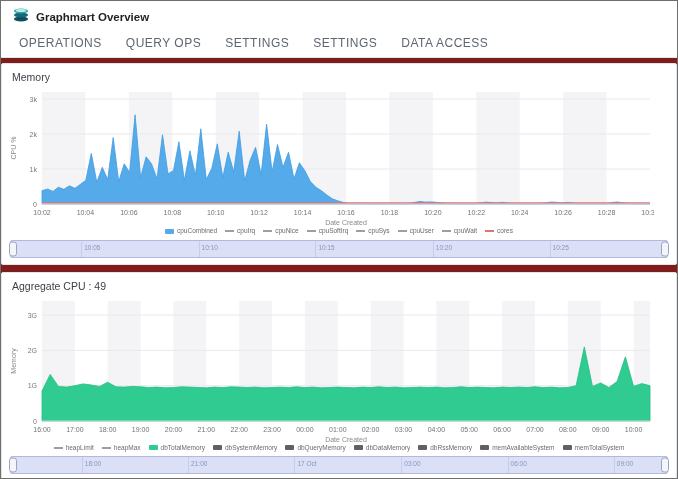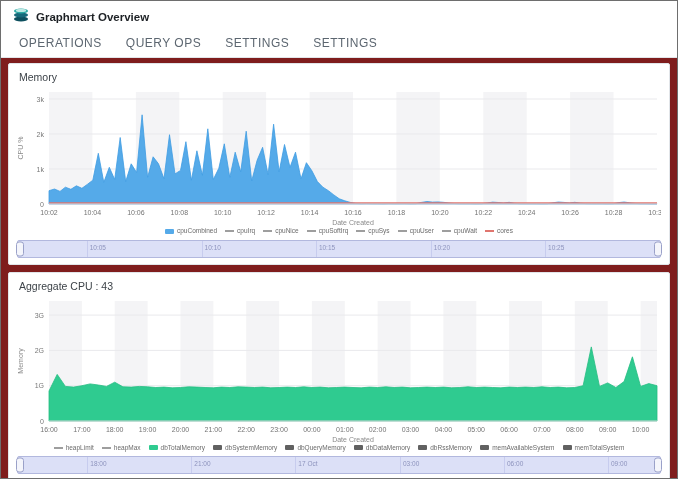--- a/index.html
+++ b/index.html
@@ -2,21 +2,21 @@
 <html><head>
 <meta charset="utf-8">
 <style>
   html,body{margin:0;padding:0;background:#fff;font-family:"Liberation Sans",sans-serif;}
   .frame{width:676px;height:477px;border:1px solid #6e6e6e;display:flex;flex-direction:column;background:#7f1d1d;overflow:hidden;}
   .hdr{background:#fff;display:flex;align-items:center;gap:7px;padding:6px 12px 3px;}
   .hdr .title{font-size:11.5px;font-weight:bold;color:#1d2125;}
   .tabs{background:#fff;display:flex;align-items:flex-end;padding:0 6px;border-bottom:1px solid #e2e5e9;}
   .tab{font-size:12px;letter-spacing:.5px;color:#5c6670;padding:6px 12px 5px;cursor:pointer;border-bottom:2px solid transparent;white-space:nowrap;}
   .tab.active{color:#1472c4;border-bottom-color:#2a84cf;font-weight:bold;}
-  .content{flex:1;padding:5px 7px;display:flex;flex-direction:column;gap:7px;overflow:hidden;}
+  .content{flex:1;padding:5px 0;display:flex;flex-direction:column;gap:7px;overflow:hidden;}
   .panel{background:#fff;border:1px solid #e1e5e9;border-radius:2px;flex:1;display:flex;flex-direction:column;padding:4px 6px 3px;}
   .panel-title{font-size:10.5px;color:#3c4248;padding:3px 4px 1px;}
   .chart-area{position:relative;line-height:0;}
   .legend{display:flex;justify-content:center;gap:8px;align-items:center;margin-top:0;}
   .legend-item{display:flex;align-items:center;gap:3px;font-size:6.5px;color:#6a6a6a;cursor:pointer;line-height:1;}
   .mk-square{width:9px;height:5px;border-radius:1px;display:inline-block;}
   .mk-line{width:9px;height:2px;display:inline-block;}
   .range{position:relative;height:16px;background:#dce0f7;border:1px solid #b2b8de;border-radius:2px;margin:5px 2px 3px;}
   .range-label{position:absolute;top:4px;font-size:6.5px;color:#8d93bd;line-height:1;}
   .range-line{position:absolute;top:0;bottom:0;width:1px;background:#c7ccee;}
@@ -39,20 +39,21 @@
       </svg>
     </span>
     <span class="title">Graphmart Overview</span>
   </div>
 
   <nav class="tabs">
       <div class="tab">OPERATIONS</div>
       <div class="tab">QUERY OPS</div>
       <div class="tab">SETTINGS</div>
       <div class="tab">SETTINGS</div>
+      <div class="tab">DATA ACCESS</div>
     </nav>
 
   <div class="content">
     <section class="panel">
       <div class="panel-title">Memory</div>
       <div class="chart-area"><svg width="646" height="144">
             <rect x="34.0" y="8" width="43.4" height="112" fill="#f4f4f6"></rect>
             <rect x="120.9" y="8" width="43.4" height="112" fill="#f4f4f6"></rect>
             <rect x="207.7" y="8" width="43.4" height="112" fill="#f4f4f6"></rect>
             <rect x="294.6" y="8" width="43.4" height="112" fill="#f4f4f6"></rect>
@@ -131,21 +132,21 @@
           <span class="range-line" style="left: 64.3%;"></span>
           <span class="range-label" style="left: calc(64.3% + 3px);">10:20</span>
           <span class="range-line" style="left: 82.1%;"></span>
           <span class="range-label" style="left: calc(82.1% + 3px);">10:25</span>
           <span class="range-handle left"></span>
           <span class="range-handle right"></span>
         </div>
     </section>
 
     <section class="panel">
-      <div class="panel-title">Aggregate CPU : 43</div>
+      <div class="panel-title">Aggregate CPU : 49</div>
       <div class="chart-area"><svg width="646" height="152">
             <rect x="34.0" y="8" width="32.9" height="120" fill="#f4f4f6"></rect>
             <rect x="99.7" y="8" width="32.9" height="120" fill="#f4f4f6"></rect>
             <rect x="165.5" y="8" width="32.9" height="120" fill="#f4f4f6"></rect>
             <rect x="231.2" y="8" width="32.9" height="120" fill="#f4f4f6"></rect>
             <rect x="296.9" y="8" width="32.9" height="120" fill="#f4f4f6"></rect>
             <rect x="362.6" y="8" width="32.9" height="120" fill="#f4f4f6"></rect>
             <rect x="428.4" y="8" width="32.9" height="120" fill="#f4f4f6"></rect>
             <rect x="494.1" y="8" width="32.9" height="120" fill="#f4f4f6"></rect>
             <rect x="559.8" y="8" width="32.9" height="120" fill="#f4f4f6"></rect>

